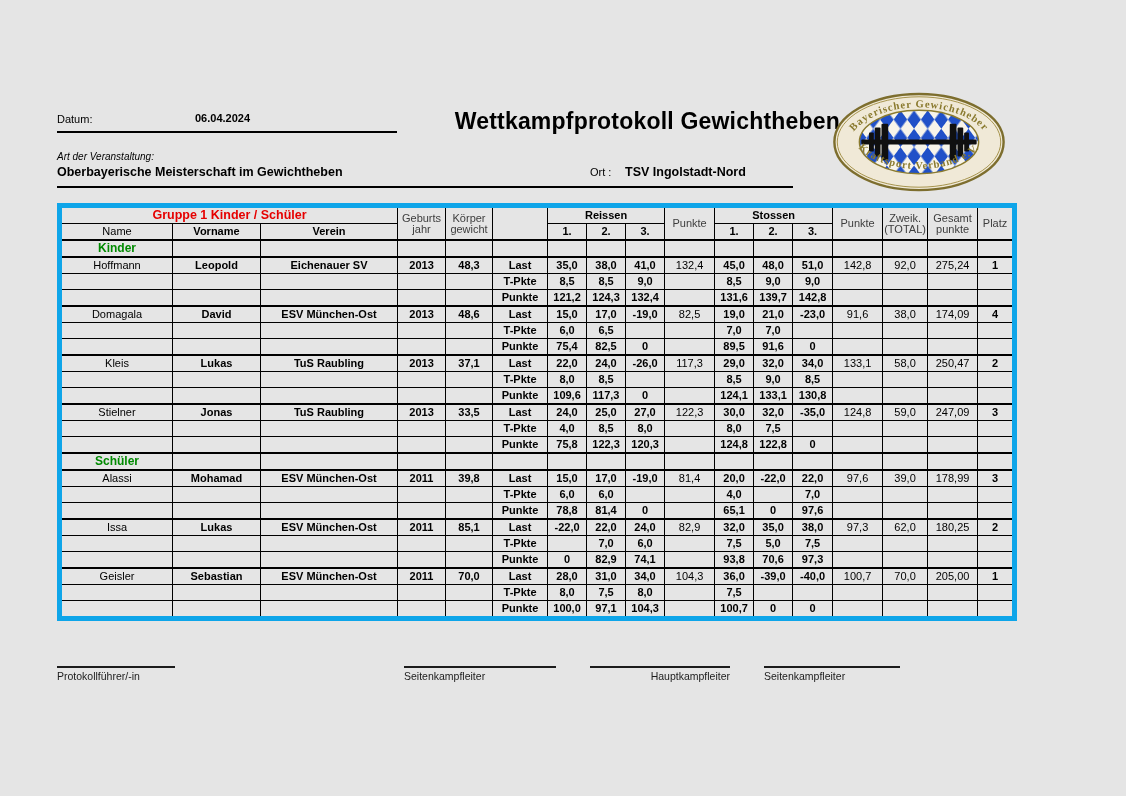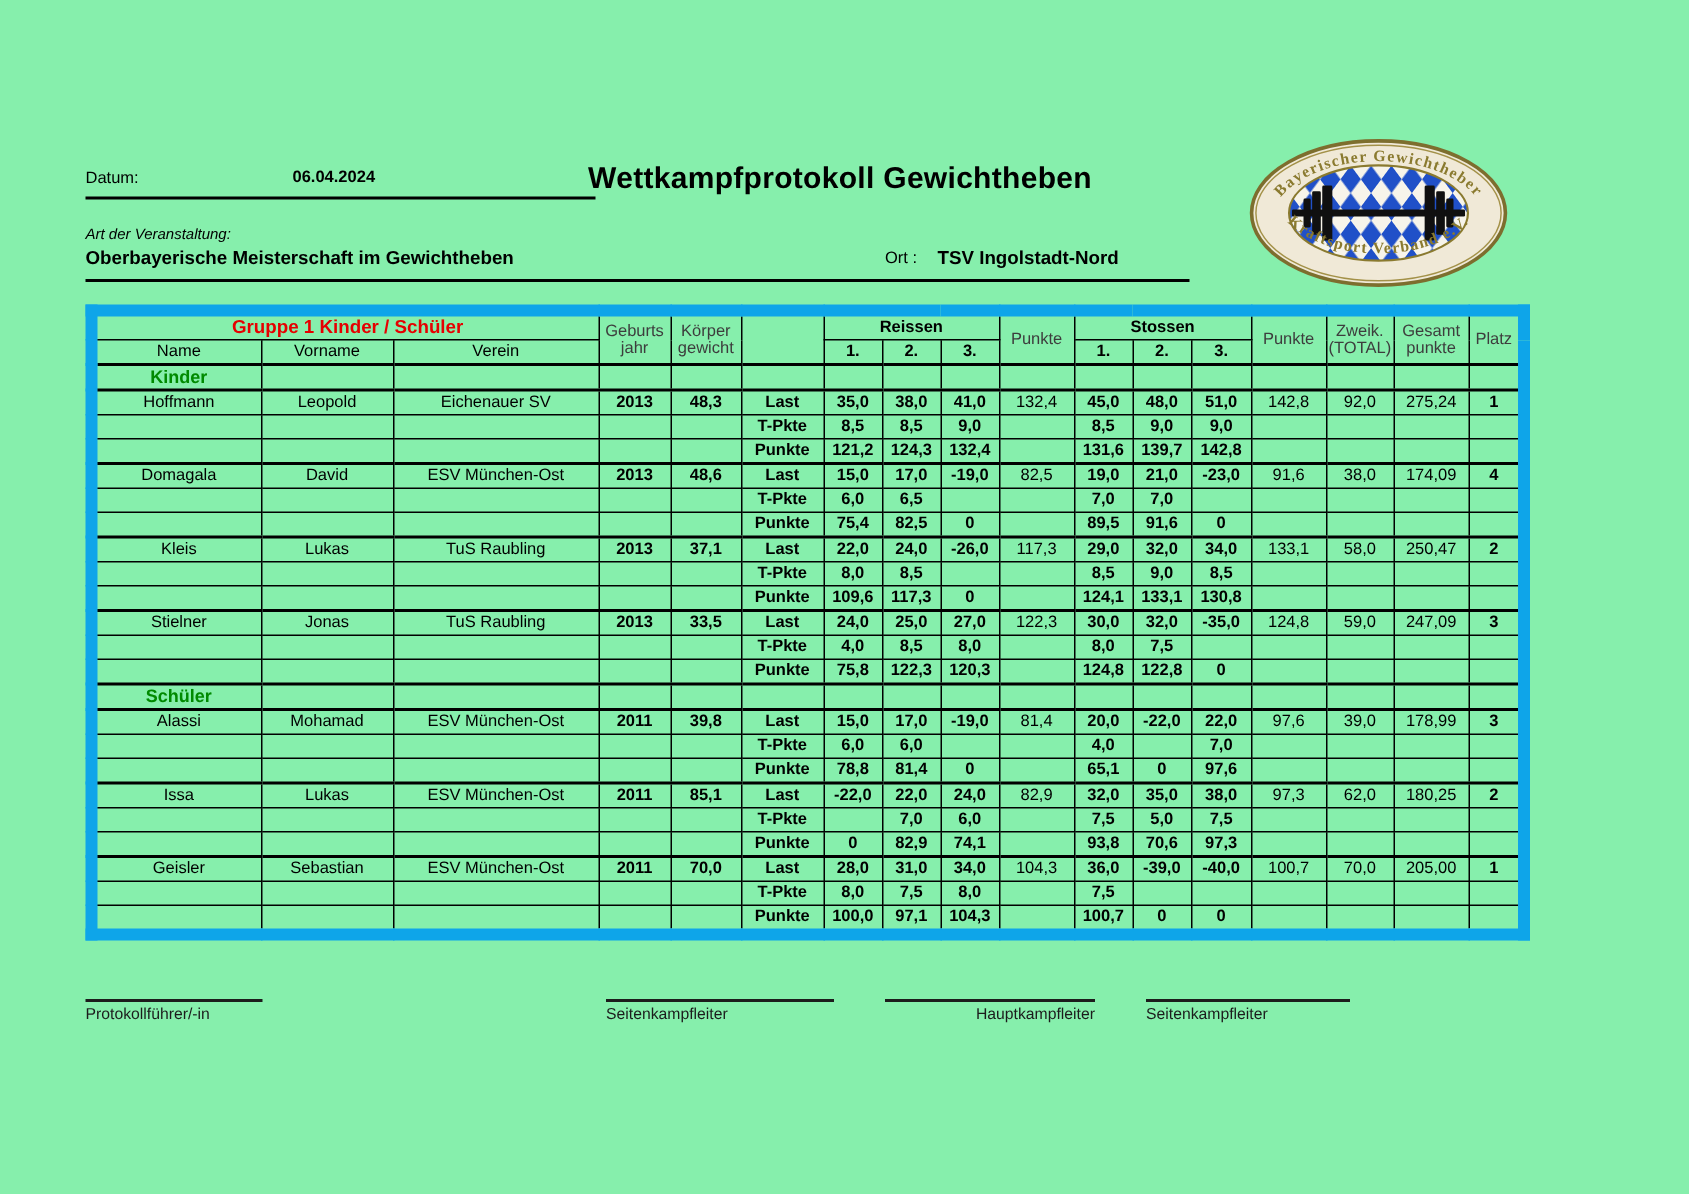--- a/index.html
+++ b/index.html
@@ -1,39 +1,39 @@
 <!DOCTYPE html>
 <html><head>
 <meta charset="utf-8">
 <style>
   html,body{margin:0;padding:0;background:#fff;}
-  .page{position:relative;width:1126px;height:796px;background:#86efac;overflow:hidden;
+  .page{position:relative;width:1126px;height:796px;background:#e5e5e5;overflow:hidden;
         font-family:"Liberation Sans",sans-serif;color:#000;}
 
   
   .datum-label{position:absolute;left:57px;top:113px;font-size:11px;}
   .datum-value{position:absolute;left:175px;top:112px;font-size:11px;font-weight:bold;padding-left:20px;}
   .datum-underline{position:absolute;left:57px;top:131px;width:340px;border-top:2px solid #000;height:0;}
-  .title{position:absolute;left:280px;width:560px;top:108px;margin:0;text-align:center;
-         font-size:20px;font-weight:bold;letter-spacing:.2px;}
+  .title{position:absolute;left:280px;width:560px;top:108px;margin:0;text-align:right;
+         font-size:23px;font-weight:bold;letter-spacing:.2px;}
   .art-label{position:absolute;left:57px;top:151px;font-size:10px;font-style:italic;}
   .event-name{position:absolute;left:57px;top:165px;font-size:12.5px;font-weight:bold;}
   .ort-label{position:absolute;left:590px;top:166px;font-size:11px;}
   .ort-value{position:absolute;left:625px;top:165px;font-size:12.5px;font-weight:bold;}
   .event-underline{position:absolute;left:57px;top:186px;width:736px;border-top:2px solid #000;height:0;}
   .logo{position:absolute;left:832px;top:92px;width:174px;height:100px;}
 
   
   table.protocol{position:absolute;left:57px;top:203px;width:955px;border-collapse:collapse;
-                 table-layout:fixed;font-size:11px;border:8px solid #0ea5e9;}
+                 table-layout:fixed;font-size:11px;border:5px solid #0ea5e9;}
   table.protocol td{border:1px solid #000;height:15px;line-height:15px;padding:0;
                     text-align:center;overflow:hidden;white-space:nowrap;}
   td.tl{text-align:left;padding-left:3px;}
   .b{font-weight:bold;}
-  td.dotl{border-left:1px dotted #7a7a7a;}
+  td.dotl{border-left:1px dotted #7a7a7a;font-weight:bold;}
   td.thl{border-left:2px solid #000;}
   tr.btop td{border-top:2px solid #000;}
   td.group-title{font-size:12.5px;font-weight:bold;}
   td.section-label{font-size:12px;font-weight:bold;}
   td.subhead{font-size:11px;color:#3d3d3d;line-height:10px;padding:1px 0;}
   td.subhead div{line-height:11px;}
 
   
   .sig{position:absolute;top:666px;}
   .sig .line{border-top:2px solid #1c1c1c;height:0;margin-bottom:2px;}

